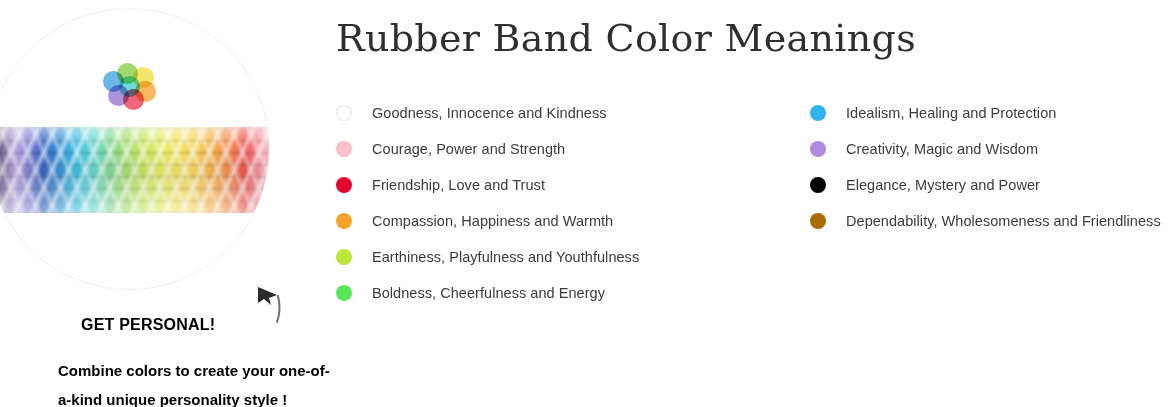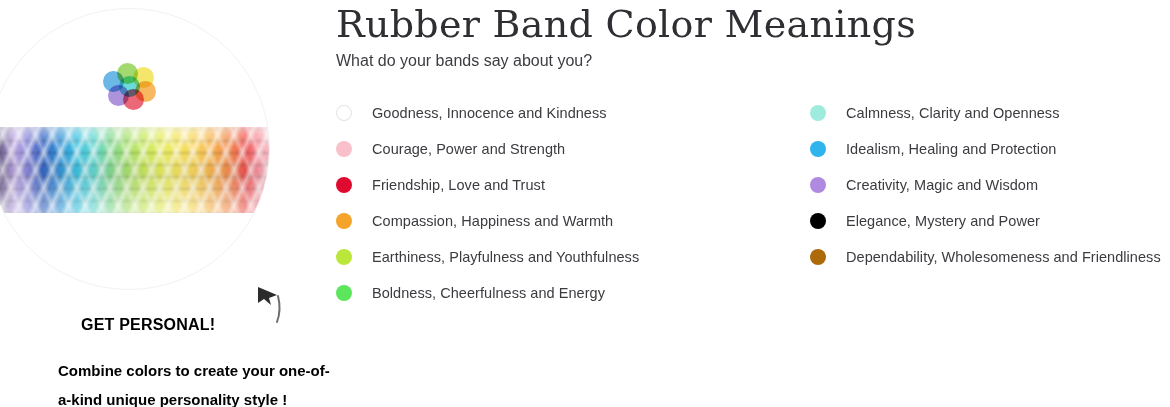--- a/index.html
+++ b/index.html
@@ -153,21 +153,21 @@
     top: 0;
   }
   #page-title {
     font-family: "DejaVu Serif", "Liberation Serif", serif;
     font-size: 38px;
     font-weight: 400;
     color: #2f2f33;
     letter-spacing: 0.3px;
     line-height: 44px;
     margin: 0;
-    padding-top: 2px;
+    padding-top: 16px;
     white-space: nowrap;
   }
   #page-subtitle {
     font-size: 16px;
     color: #3c3c41;
     margin: 0;
     padding-top: 6px;
     white-space: nowrap;
   }
 
@@ -228,21 +228,20 @@
     <path d="M6 3 L25 11 L17 14 L19 21 L12 15 L6 19 Z" fill="#2b2b2b"></path>
   </svg>
 
   <div id="get-personal">GET PERSONAL!</div>
 
   <div id="tagline">Combine colors to create your one-of-a-kind unique personality style !</div>
 </div>
 
 <div id="header">
   <h1 id="page-title">Rubber Band Color Meanings</h1>
-  <p id="page-subtitle">What do your bands say about you?</p>
 </div>
 
 <div id="list-left" class="meaning-list">
     <div class="meaning-item">
       <span class="swatch outlined" style="background: rgb(255, 255, 255);"></span>
       <span class="meaning-label">Goodness, Innocence and Kindness</span>
     </div>
     <div class="meaning-item">
       <span class="swatch" style="background: rgb(249, 192, 202);"></span>
       <span class="meaning-label">Courage, Power and Strength</span>
@@ -259,24 +258,20 @@
       <span class="swatch" style="background: rgb(187, 230, 58);"></span>
       <span class="meaning-label">Earthiness, Playfulness and Youthfulness</span>
     </div>
     <div class="meaning-item">
       <span class="swatch" style="background: rgb(92, 230, 92);"></span>
       <span class="meaning-label">Boldness, Cheerfulness and Energy</span>
     </div>
   </div>
 <div id="list-right" class="meaning-list">
     <div class="meaning-item">
-      <span class="swatch" style="background: rgb(159, 236, 223);"></span>
-      <span class="meaning-label">Calmness, Clarity and Openness</span>
-    </div>
-    <div class="meaning-item">
       <span class="swatch" style="background: rgb(48, 180, 238);"></span>
       <span class="meaning-label">Idealism, Healing and Protection</span>
     </div>
     <div class="meaning-item">
       <span class="swatch" style="background: rgb(176, 137, 224);"></span>
       <span class="meaning-label">Creativity, Magic and Wisdom</span>
     </div>
     <div class="meaning-item">
       <span class="swatch" style="background: rgb(0, 0, 0);"></span>
       <span class="meaning-label">Elegance, Mystery and Power</span>

